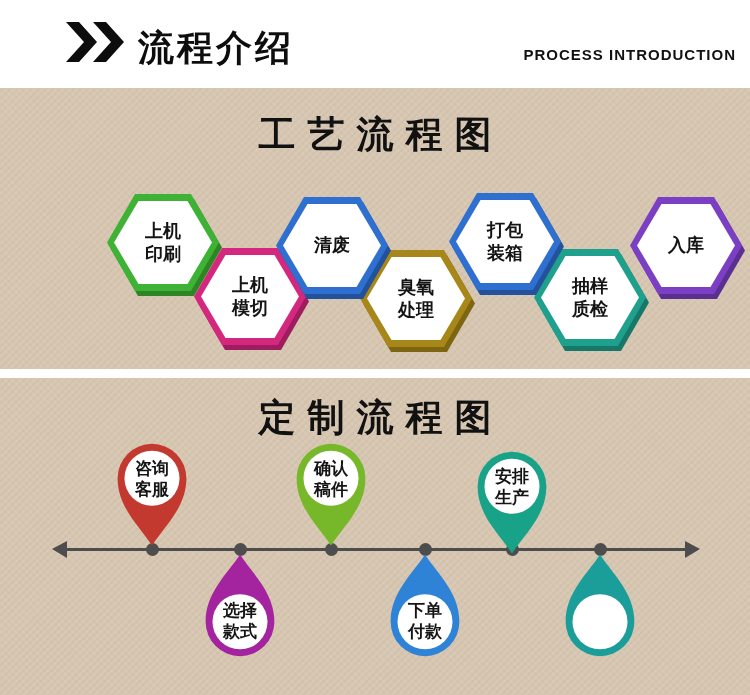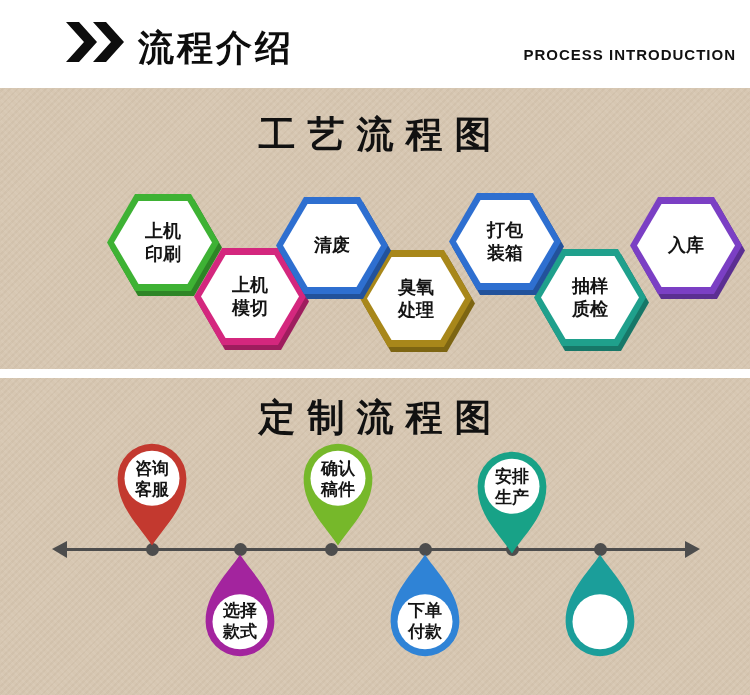--- a/index.html
+++ b/index.html
@@ -177,21 +177,21 @@
     <svg viewBox="0 0 100 140" xmlns="http://www.w3.org/2000/svg">
       <path d="M50 138 C33 112 5 88 5 50 A45 45 0 1 1 95 50 C95 88 67 112 50 138 Z"></path>
       <circle cx="50" cy="50" r="36"></circle>
     </svg>
     <div class="pin-label">
       <span>咨询</span>
       <span>客服</span>
     </div>
   </div>
 
-  <div class="pin up" style="left: 299px; top: 440px; --c: #76b82a;">
+  <div class="pin up" style="left: 292px; top: 440px; --c: #76b82a;">
     <svg viewBox="0 0 100 140" xmlns="http://www.w3.org/2000/svg">
       <path d="M50 138 C33 112 5 88 5 50 A45 45 0 1 1 95 50 C95 88 67 112 50 138 Z"></path>
       <circle cx="50" cy="50" r="36"></circle>
     </svg>
     <div class="pin-label">
       <span>确认</span>
       <span>稿件</span>
     </div>
   </div>
 

